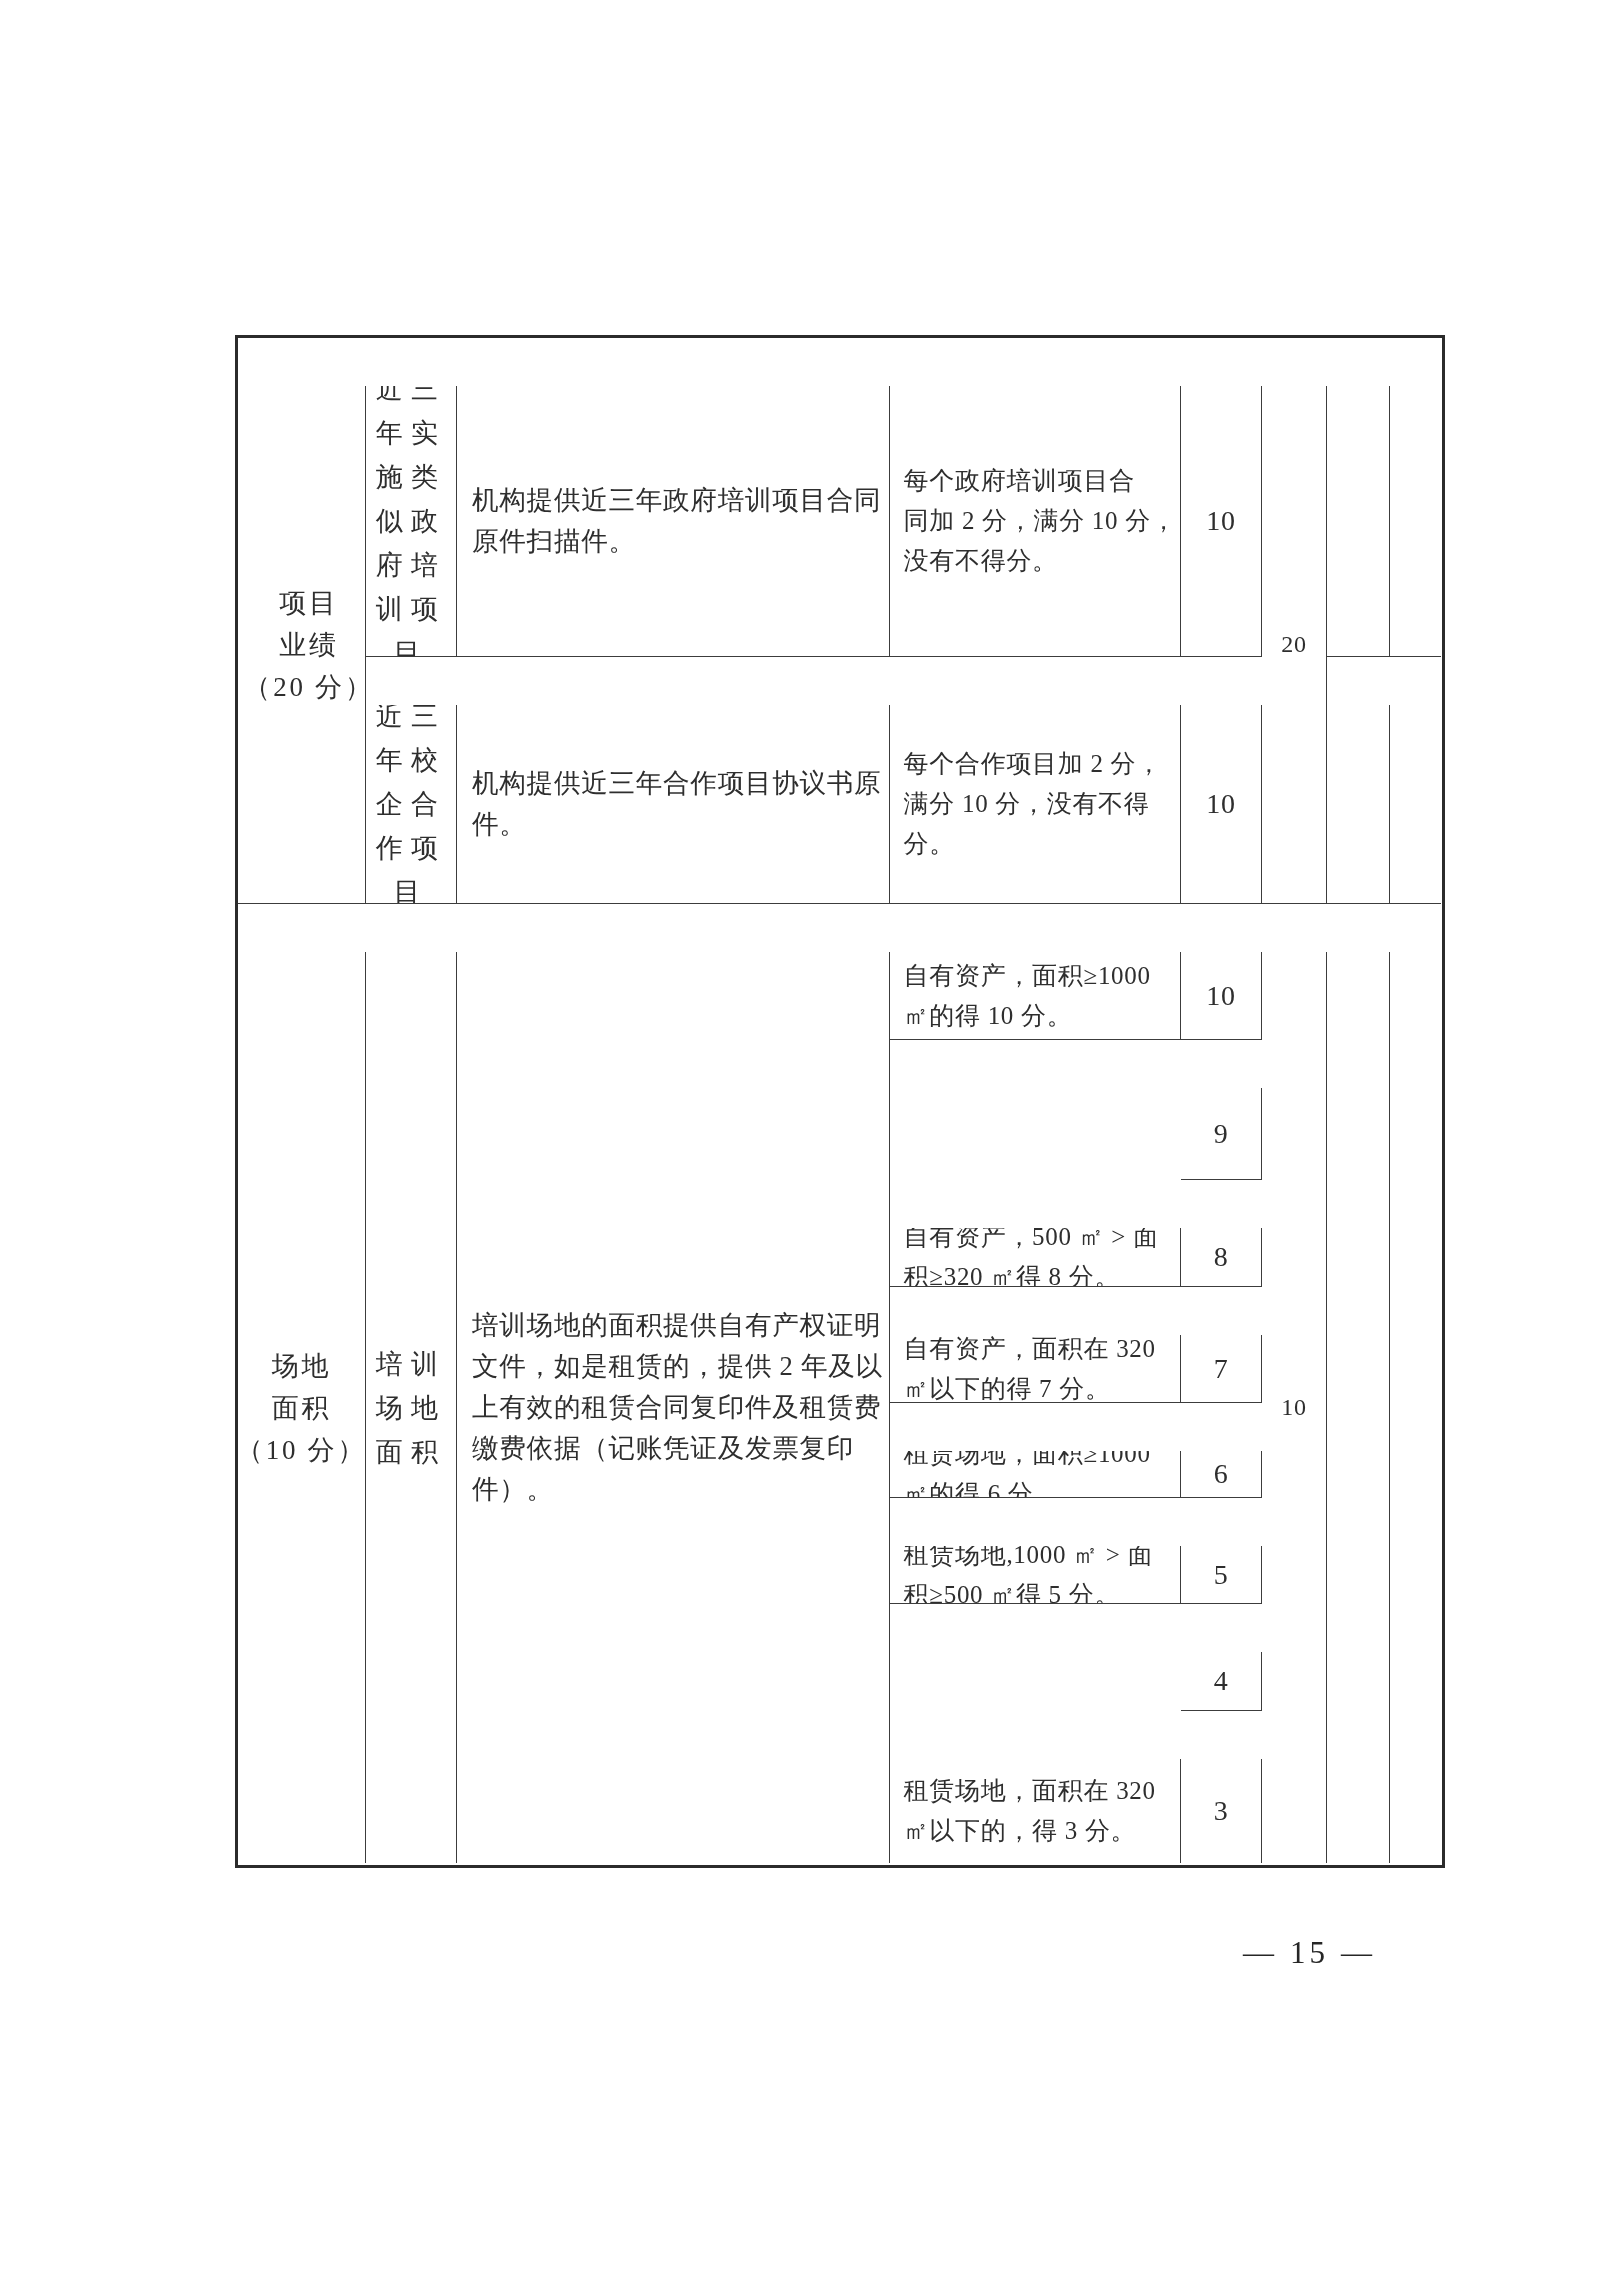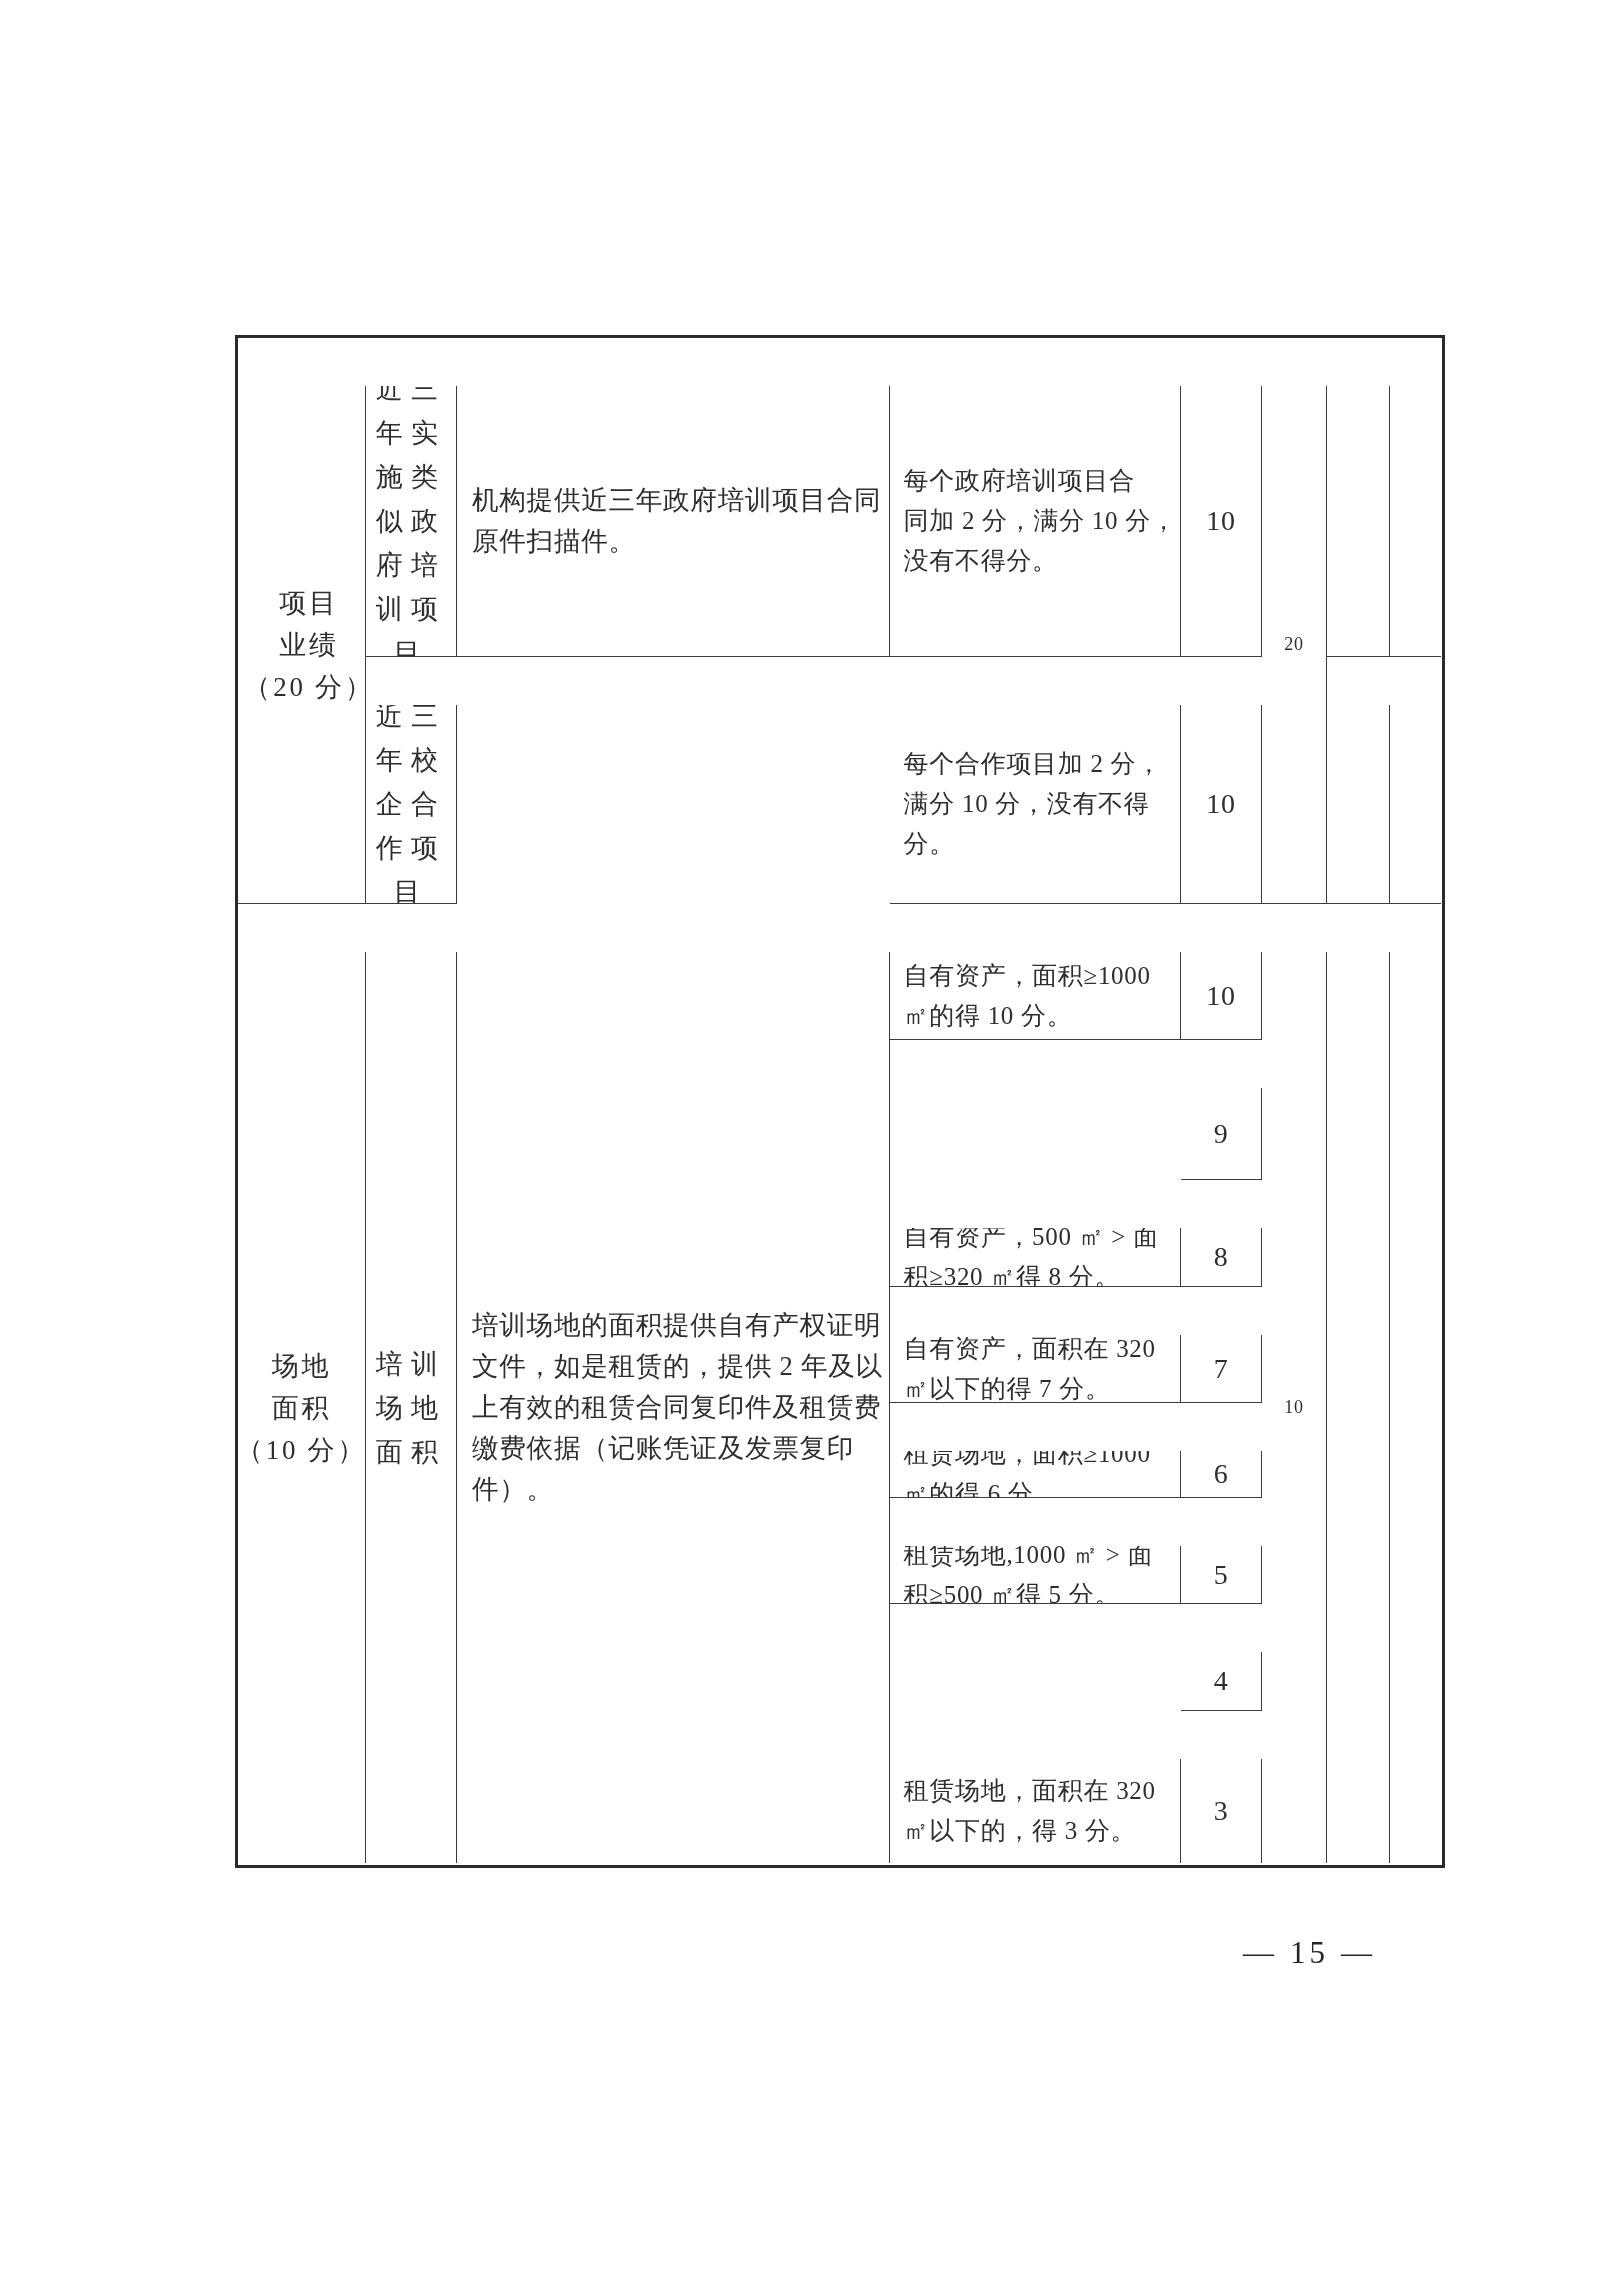--- a/index.html
+++ b/index.html
@@ -49,21 +49,21 @@
     text-align:left;
     padding-left:15px;padding-right:11px;
   }
   .criteria{
     font-size:25px;line-height:40px;letter-spacing:0.7px;
     justify-content:flex-start;
     text-align:left;
     padding-left:13.6px;padding-right:11px;
   }
   .score{font-size:28px;letter-spacing:0.7px;}
-  .total{font-size:18px;letter-spacing:0.7px;}
+  .total{font-size:24px;letter-spacing:0.7px;}
   .page-number{
     position:absolute;
     left:1207px;top:1935px;
     width:205px;
     text-align:center;
     font-size:31px;
     letter-spacing:4.1px;
     color:#262626;
   }
 </style>
@@ -92,20 +92,22 @@
 年校
 企合
 作项
 目</div>
     <div class="cell item pre last-row" style="grid-column:2;grid-row:3/11;">培训
 场地
 面积</div>
 
     <div class="cell evidence pre" style="grid-column:3;grid-row:1;">机构提供近三年政府培训项目合同
 原件扫描件。</div>
+    <div class="cell evidence pre" style="grid-column:3;grid-row:2;">机构提供近三年合作项目协议书原
+件。</div>
     <div class="cell evidence pre last-row" style="grid-column:3;grid-row:3/11;">培训场地的面积提供自有产权证明
 文件，如是租赁的，提供 2 年及以
 上有效的租赁合同复印件及租赁费
 缴费依据（记账凭证及发票复印
 件）。</div>
 
     <div class="cell criteria pre" style="grid-column:4;grid-row:1;">每个政府培训项目合
 同加 2 分，满分 10 分，
 没有不得分。</div>
     <div class="cell criteria pre" style="grid-column:4;grid-row:2;">每个合作项目加 2 分，

